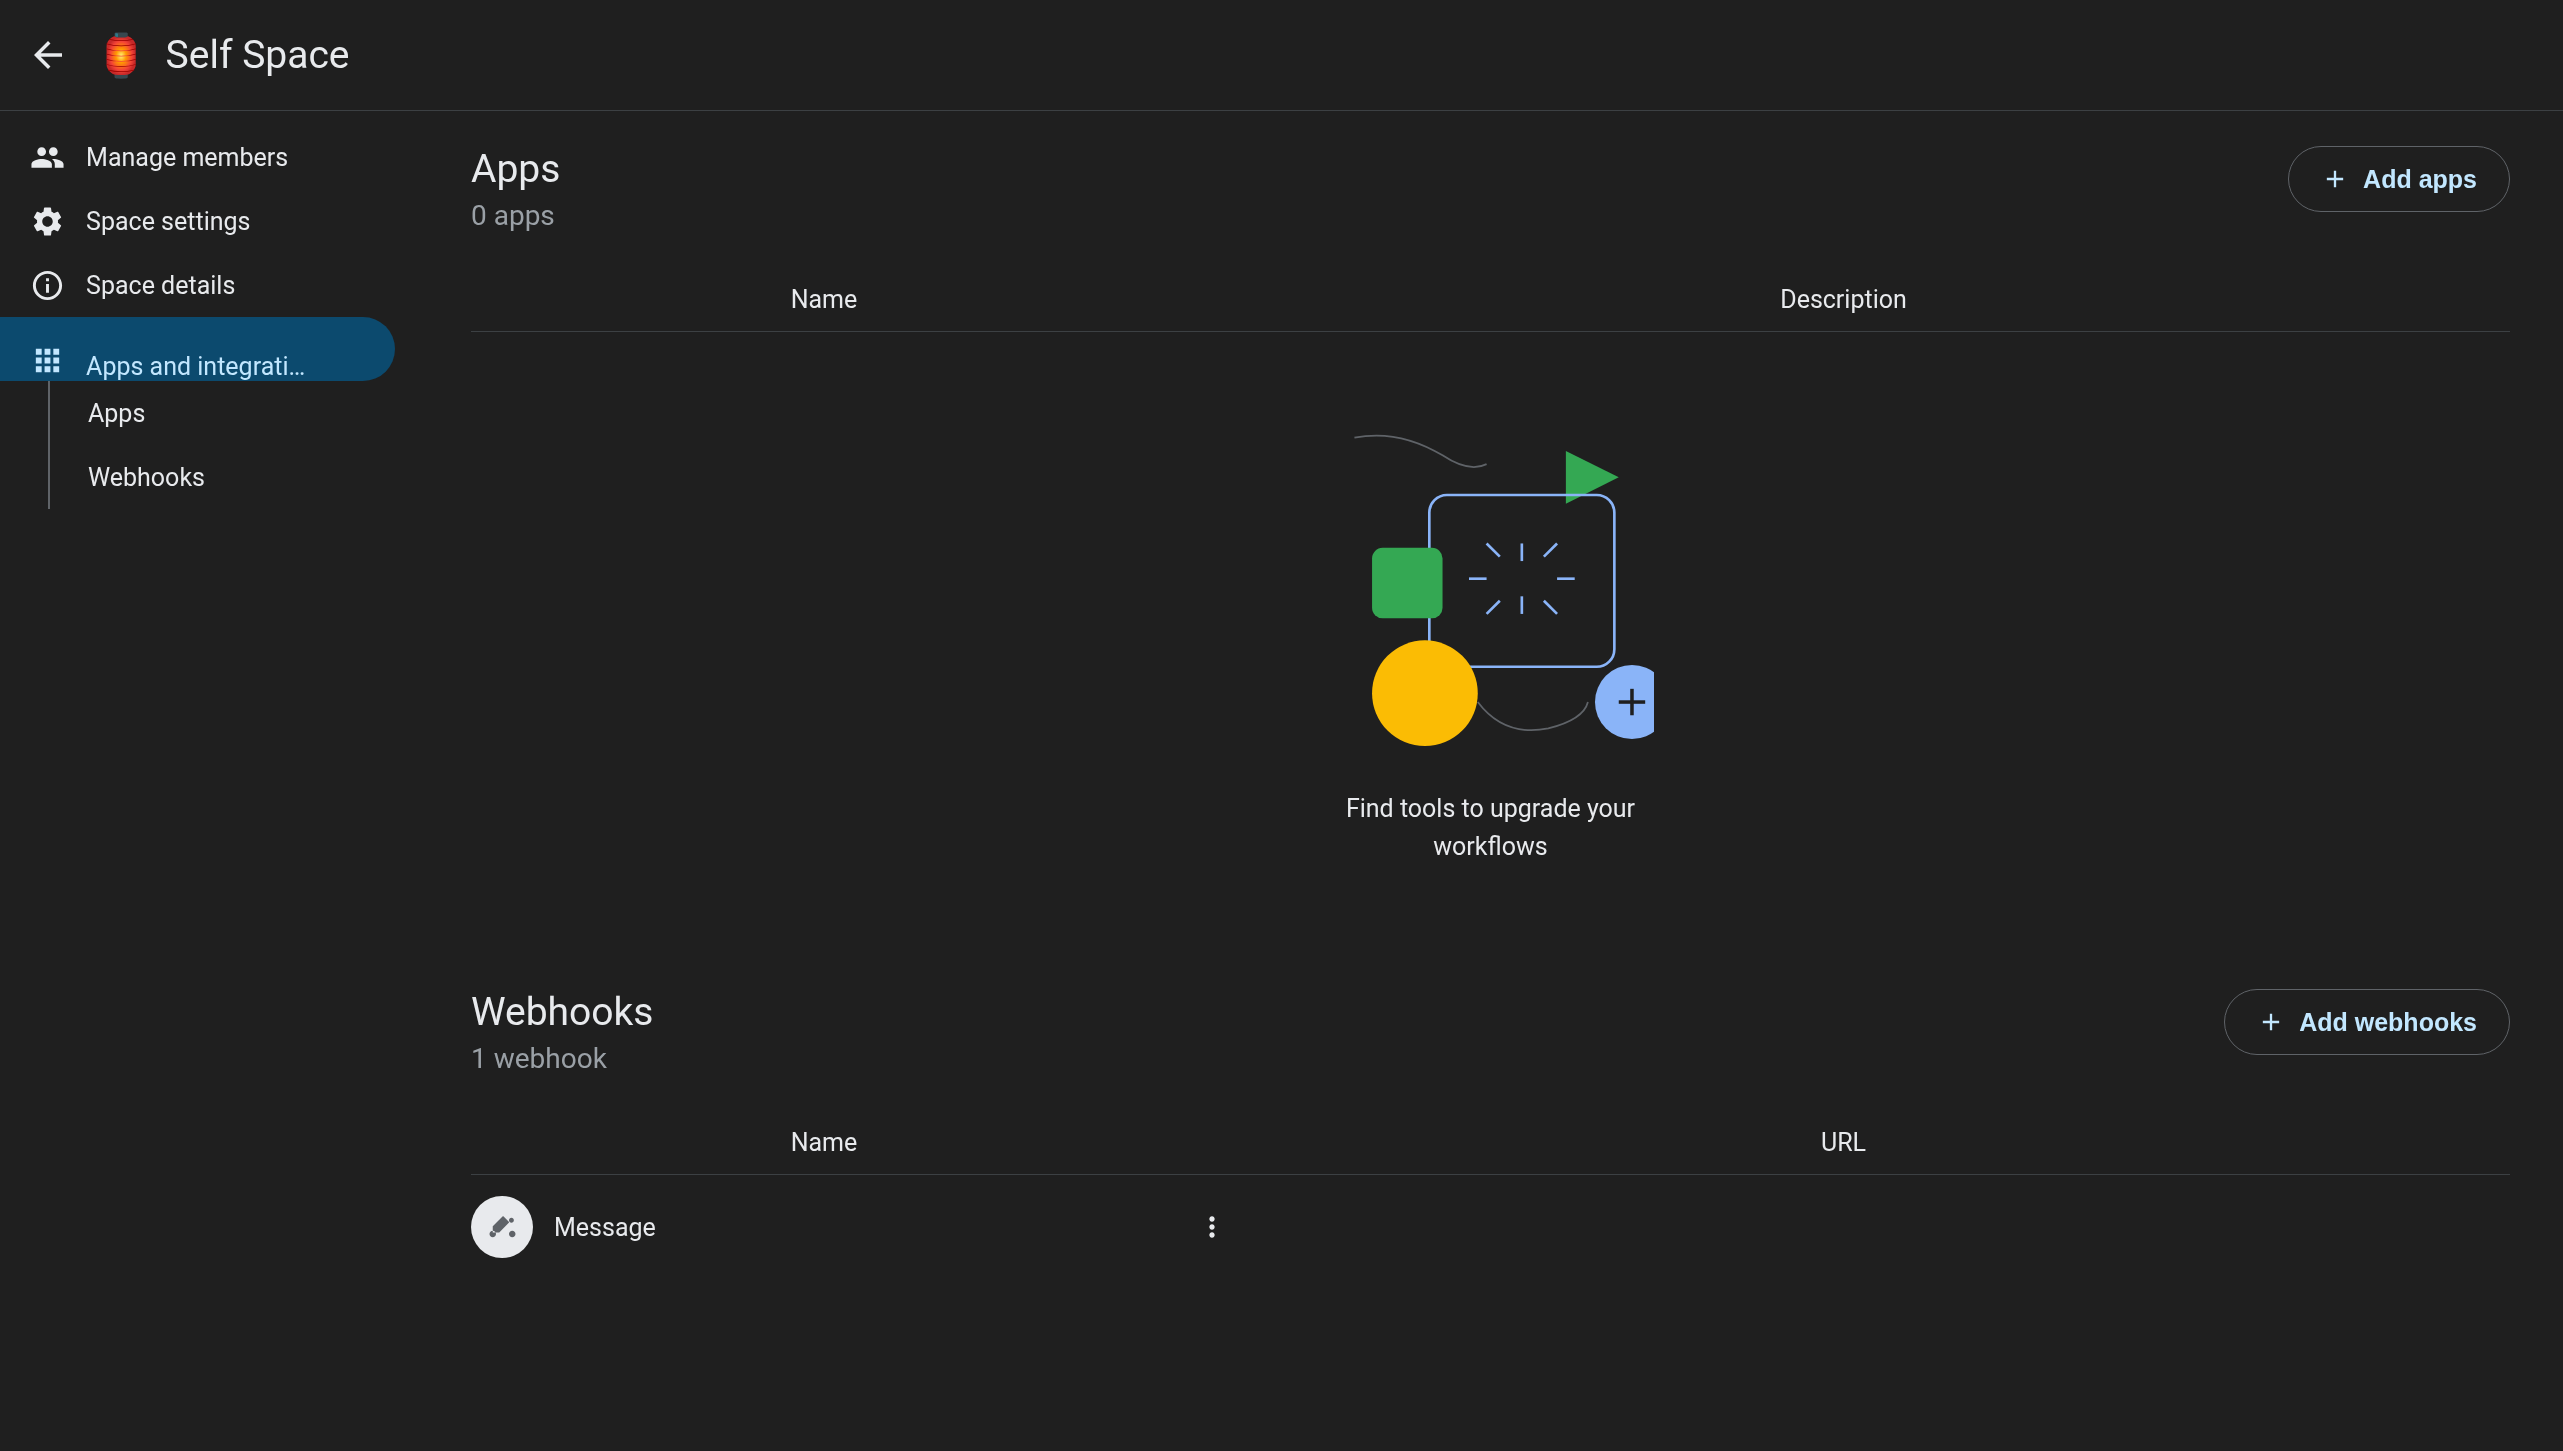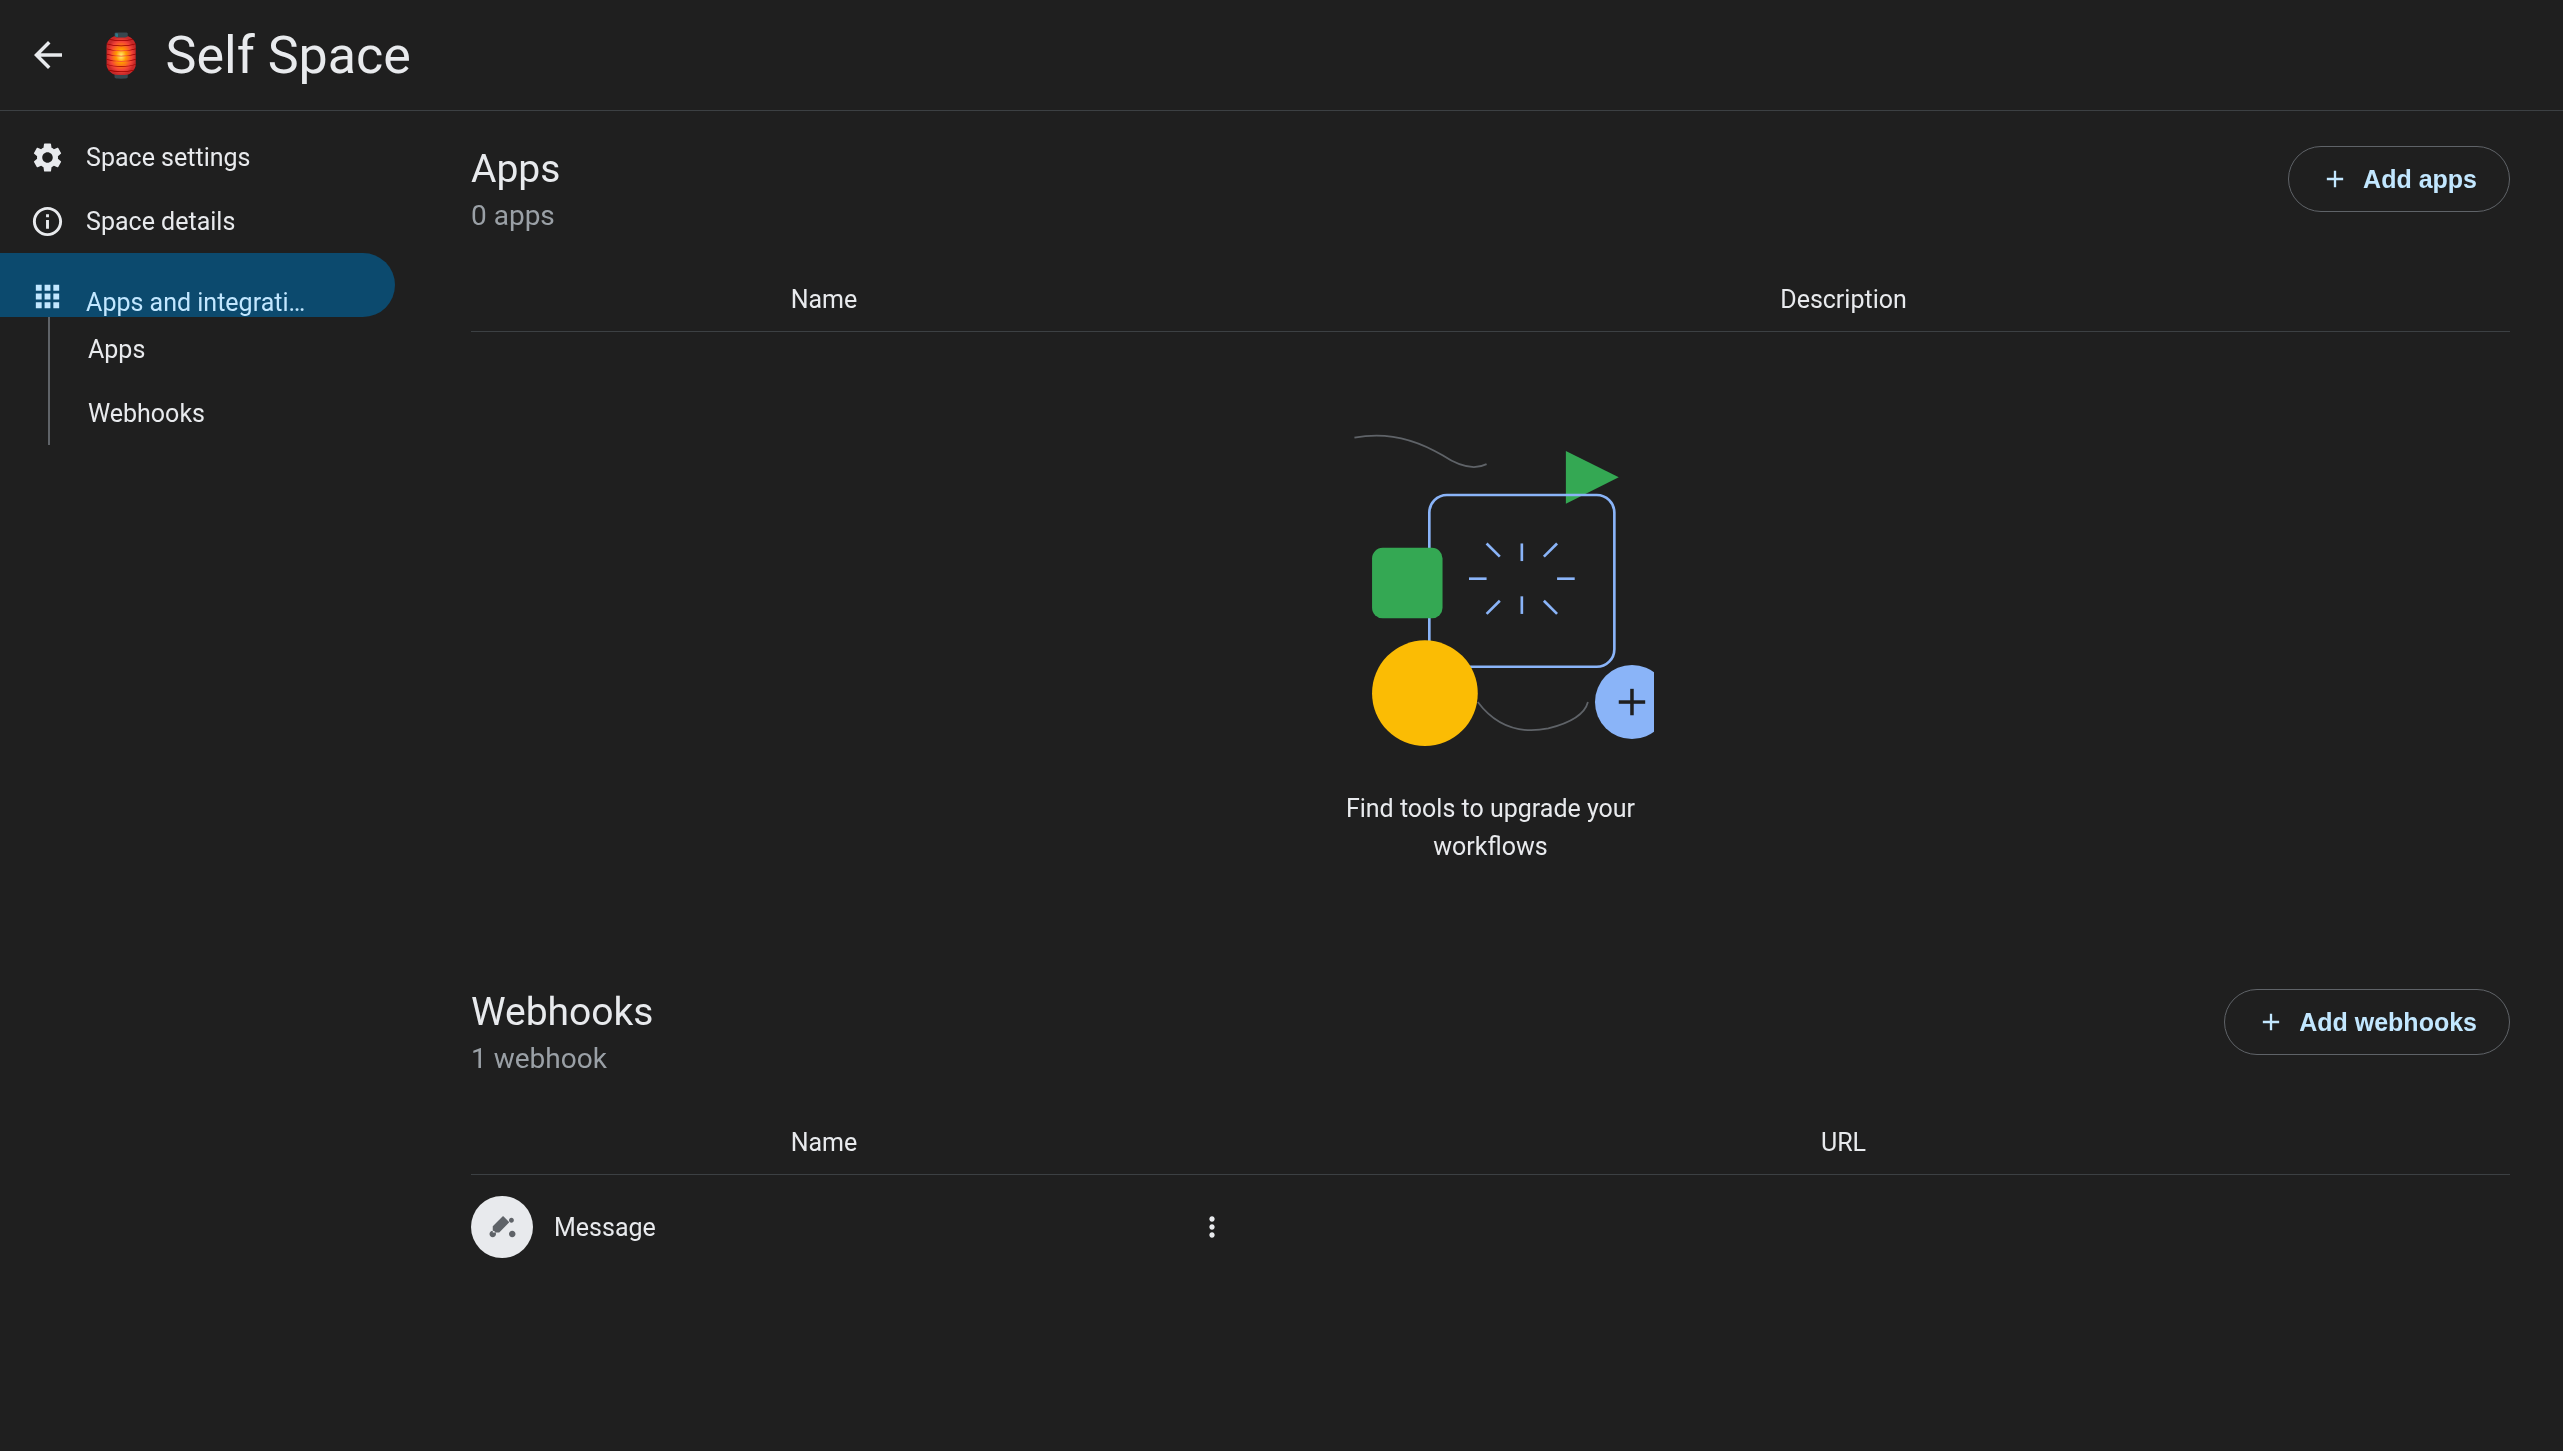--- a/index.html
+++ b/index.html
@@ -34,21 +34,21 @@
     .space-icon {
       width: 53px;
       height: 53px;
       margin-right: 17.6px;
       font-size: 42px;
       display: flex;
       align-items: center;
       justify-content: center;
     }
     .space-title {
-      font-size: 52px;
+      font-size: 39px;
       font-weight: 400;
       color: #e8eaed;
     }
     .layout {
       display: flex;
       height: calc(100% - 111px);
     }
     .sidebar {
       width: 409px;
       padding: 14px 0;
@@ -217,20 +217,28 @@
     <svg width="42" height="42" viewBox="0 0 24 24" fill="#e8eaed">
       <path d="M20 11H7.83l5.59-5.59L12 4l-8 8 8 8 1.41-1.41L7.83 13H20v-2z"></path>
     </svg>
   </div>
   <div class="space-icon">🏮</div>
   <div class="space-title">Self Space</div>
 </div>
 
 <div class="layout">
   <div class="sidebar">
+    <div class="nav-item">
+      <div class="nav-icon">
+        <svg width="35" height="35" viewBox="0 0 24 24" fill="#e8eaed">
+            <path d="M16 11c1.66 0 2.99-1.34 2.99-3S17.66 5 16 5s-3 1.34-3 3 1.34 3 3 3zm-8 0c1.66 0 2.99-1.34 2.99-3S9.66 5 8 5 5 6.34 5 8s1.34 3 3 3zm0 2c-2.33 0-7 1.17-7 3.5V19h14v-2.5c0-2.33-4.67-3.5-7-3.5zm8 0c-.29 0-.62.02-.97.05 1.16.84 1.97 1.97 1.97 3.45V19h6v-2.5c0-2.33-4.67-3.5-7-3.5z"></path>
+          </svg>
+      </div>
+      <div class="nav-label">Manage members</div>
+    </div>
     <div class="nav-item">
       <div class="nav-icon">
         <svg width="35" height="35" viewBox="0 0 24 24" fill="#e8eaed">
             <path d="M19.14 12.94c.04-.3.06-.61.06-.94 0-.32-.02-.64-.07-.94l2.03-1.58c.18-.14.23-.41.12-.61l-1.92-3.32c-.12-.22-.37-.29-.59-.22l-2.39.96c-.5-.38-1.03-.7-1.62-.94l-.36-2.54c-.04-.24-.24-.41-.48-.41h-3.84c-.24 0-.43.17-.47.41l-.36 2.54c-.59.24-1.13.57-1.62.94l-2.39-.96c-.22-.08-.47 0-.59.22L2.74 8.87c-.12.21-.08.47.12.61l2.03 1.58c-.05.3-.07.62-.07.94s.02.64.07.94l-2.03 1.58c-.18.14-.23.41-.12.61l1.92 3.32c.12.22.37.29.59.22l2.39-.96c.5.38 1.03.7 1.62.94l.36 2.54c.05.24.24.41.48.41h3.84c.24 0 .44-.17.47-.41l.36-2.54c.59-.24 1.13-.56 1.62-.94l2.39.96c.22.08.47 0 .59-.22l1.92-3.32c.12-.22.07-.47-.12-.61l-2.01-1.58zM12 15.6c-1.98 0-3.6-1.62-3.6-3.6s1.62-3.6 3.6-3.6 3.6 1.62 3.6 3.6-1.62 3.6-3.6 3.6z"></path>
           </svg>
       </div>
       <div class="nav-label">Space settings</div>
     </div>
     <div class="nav-item">
       <div class="nav-icon">

